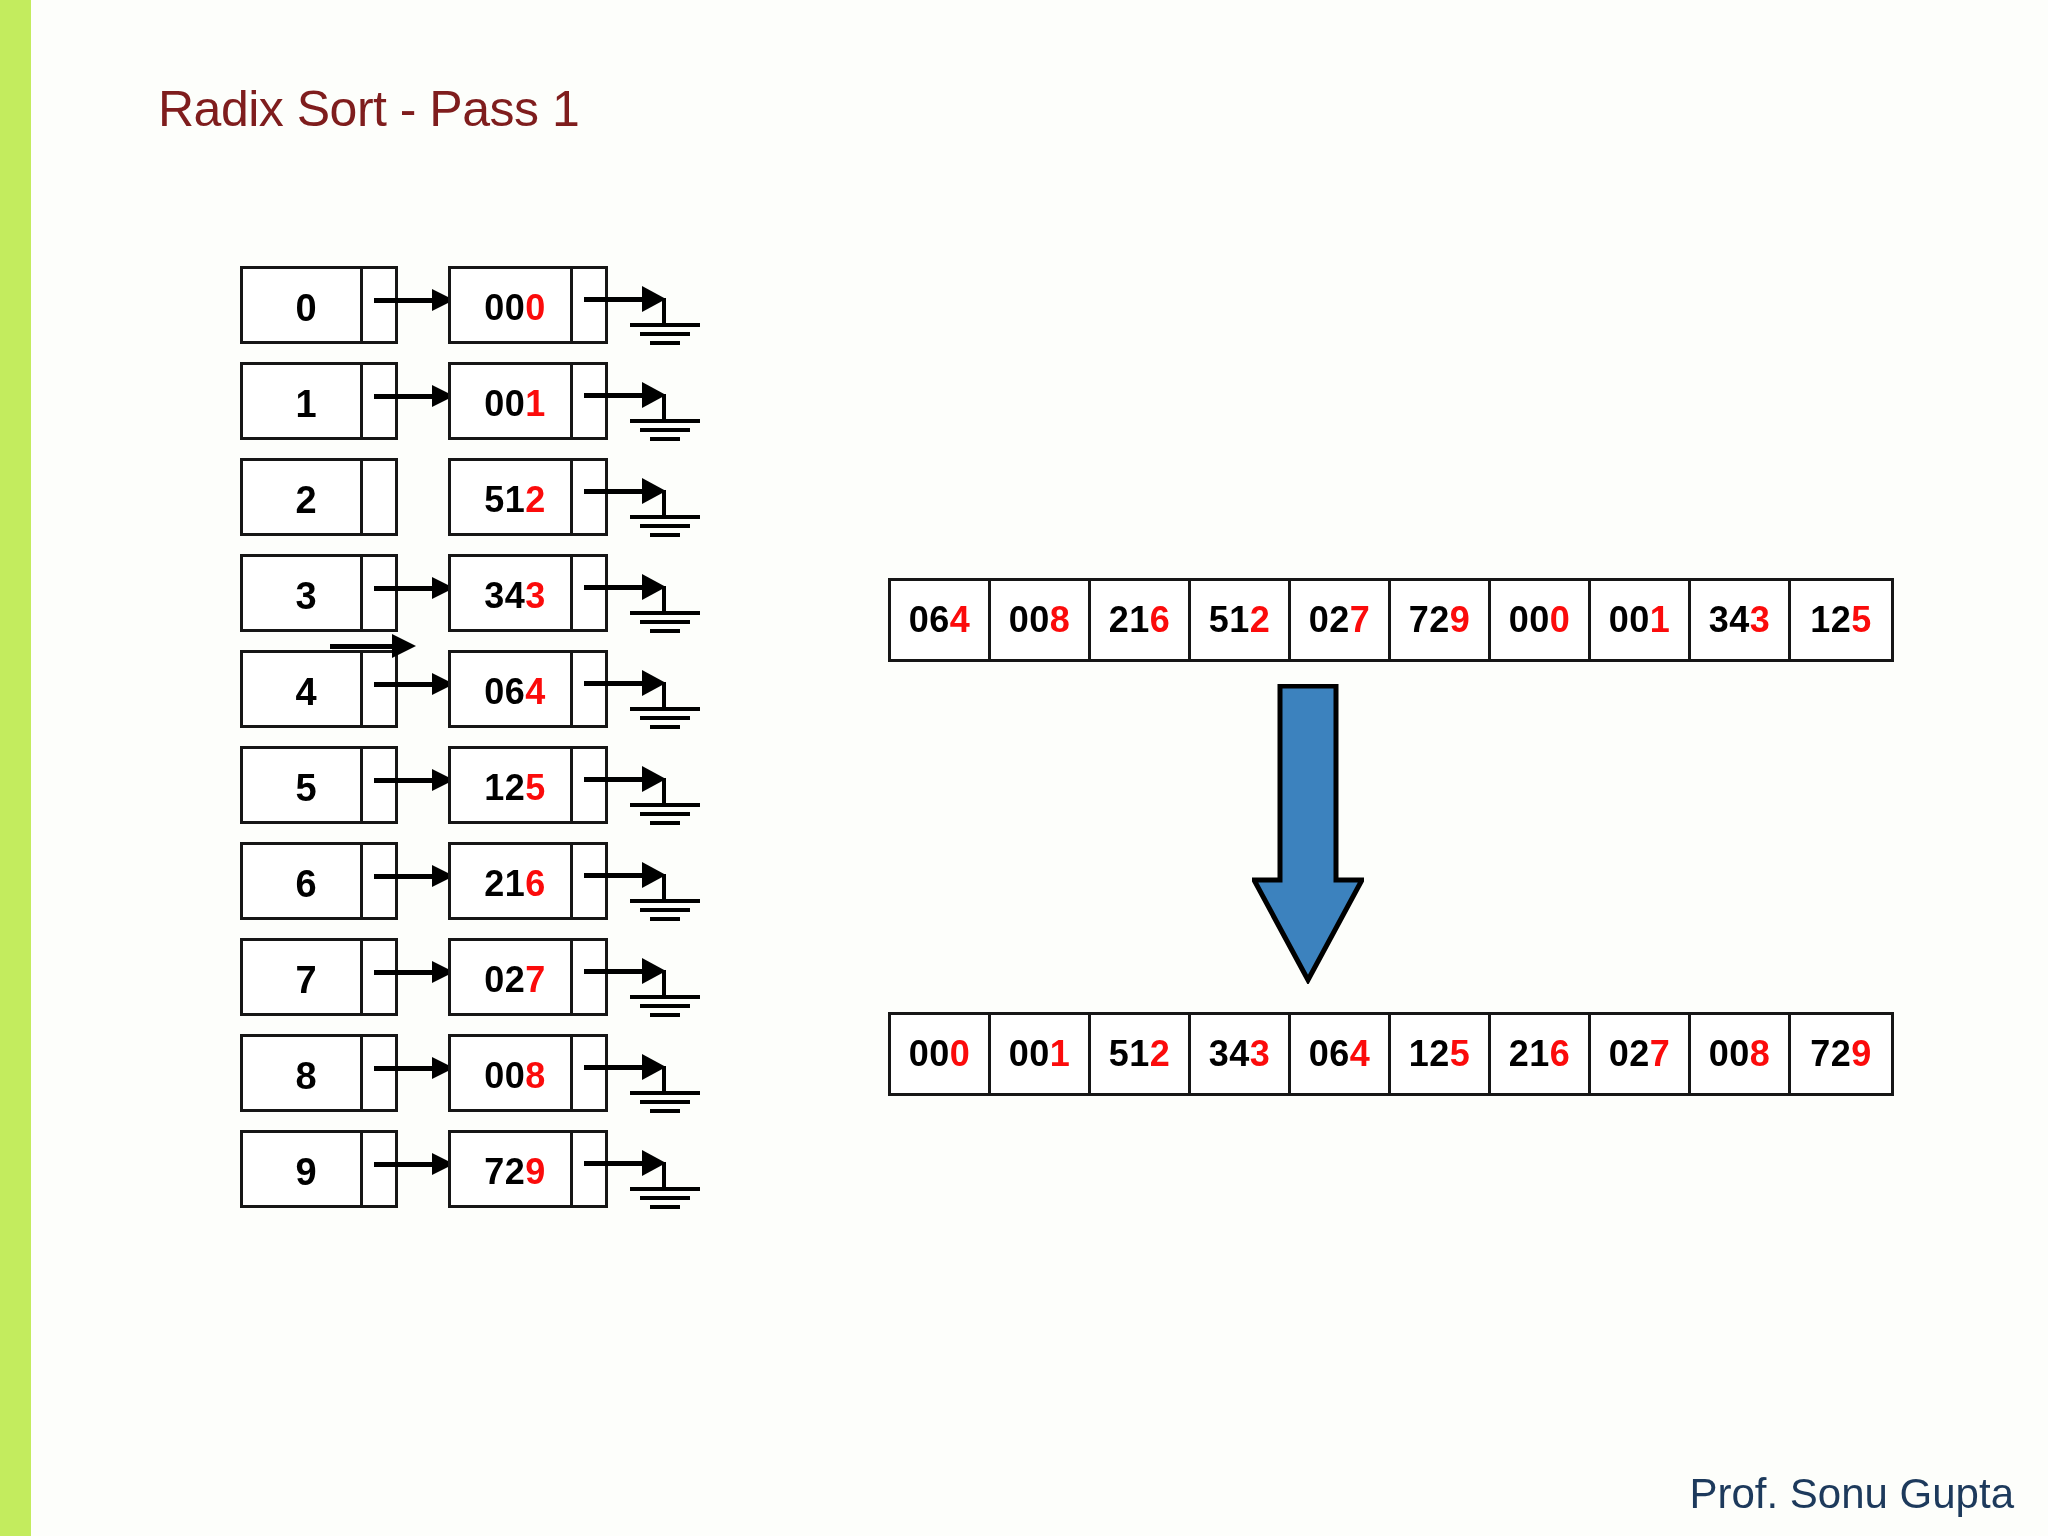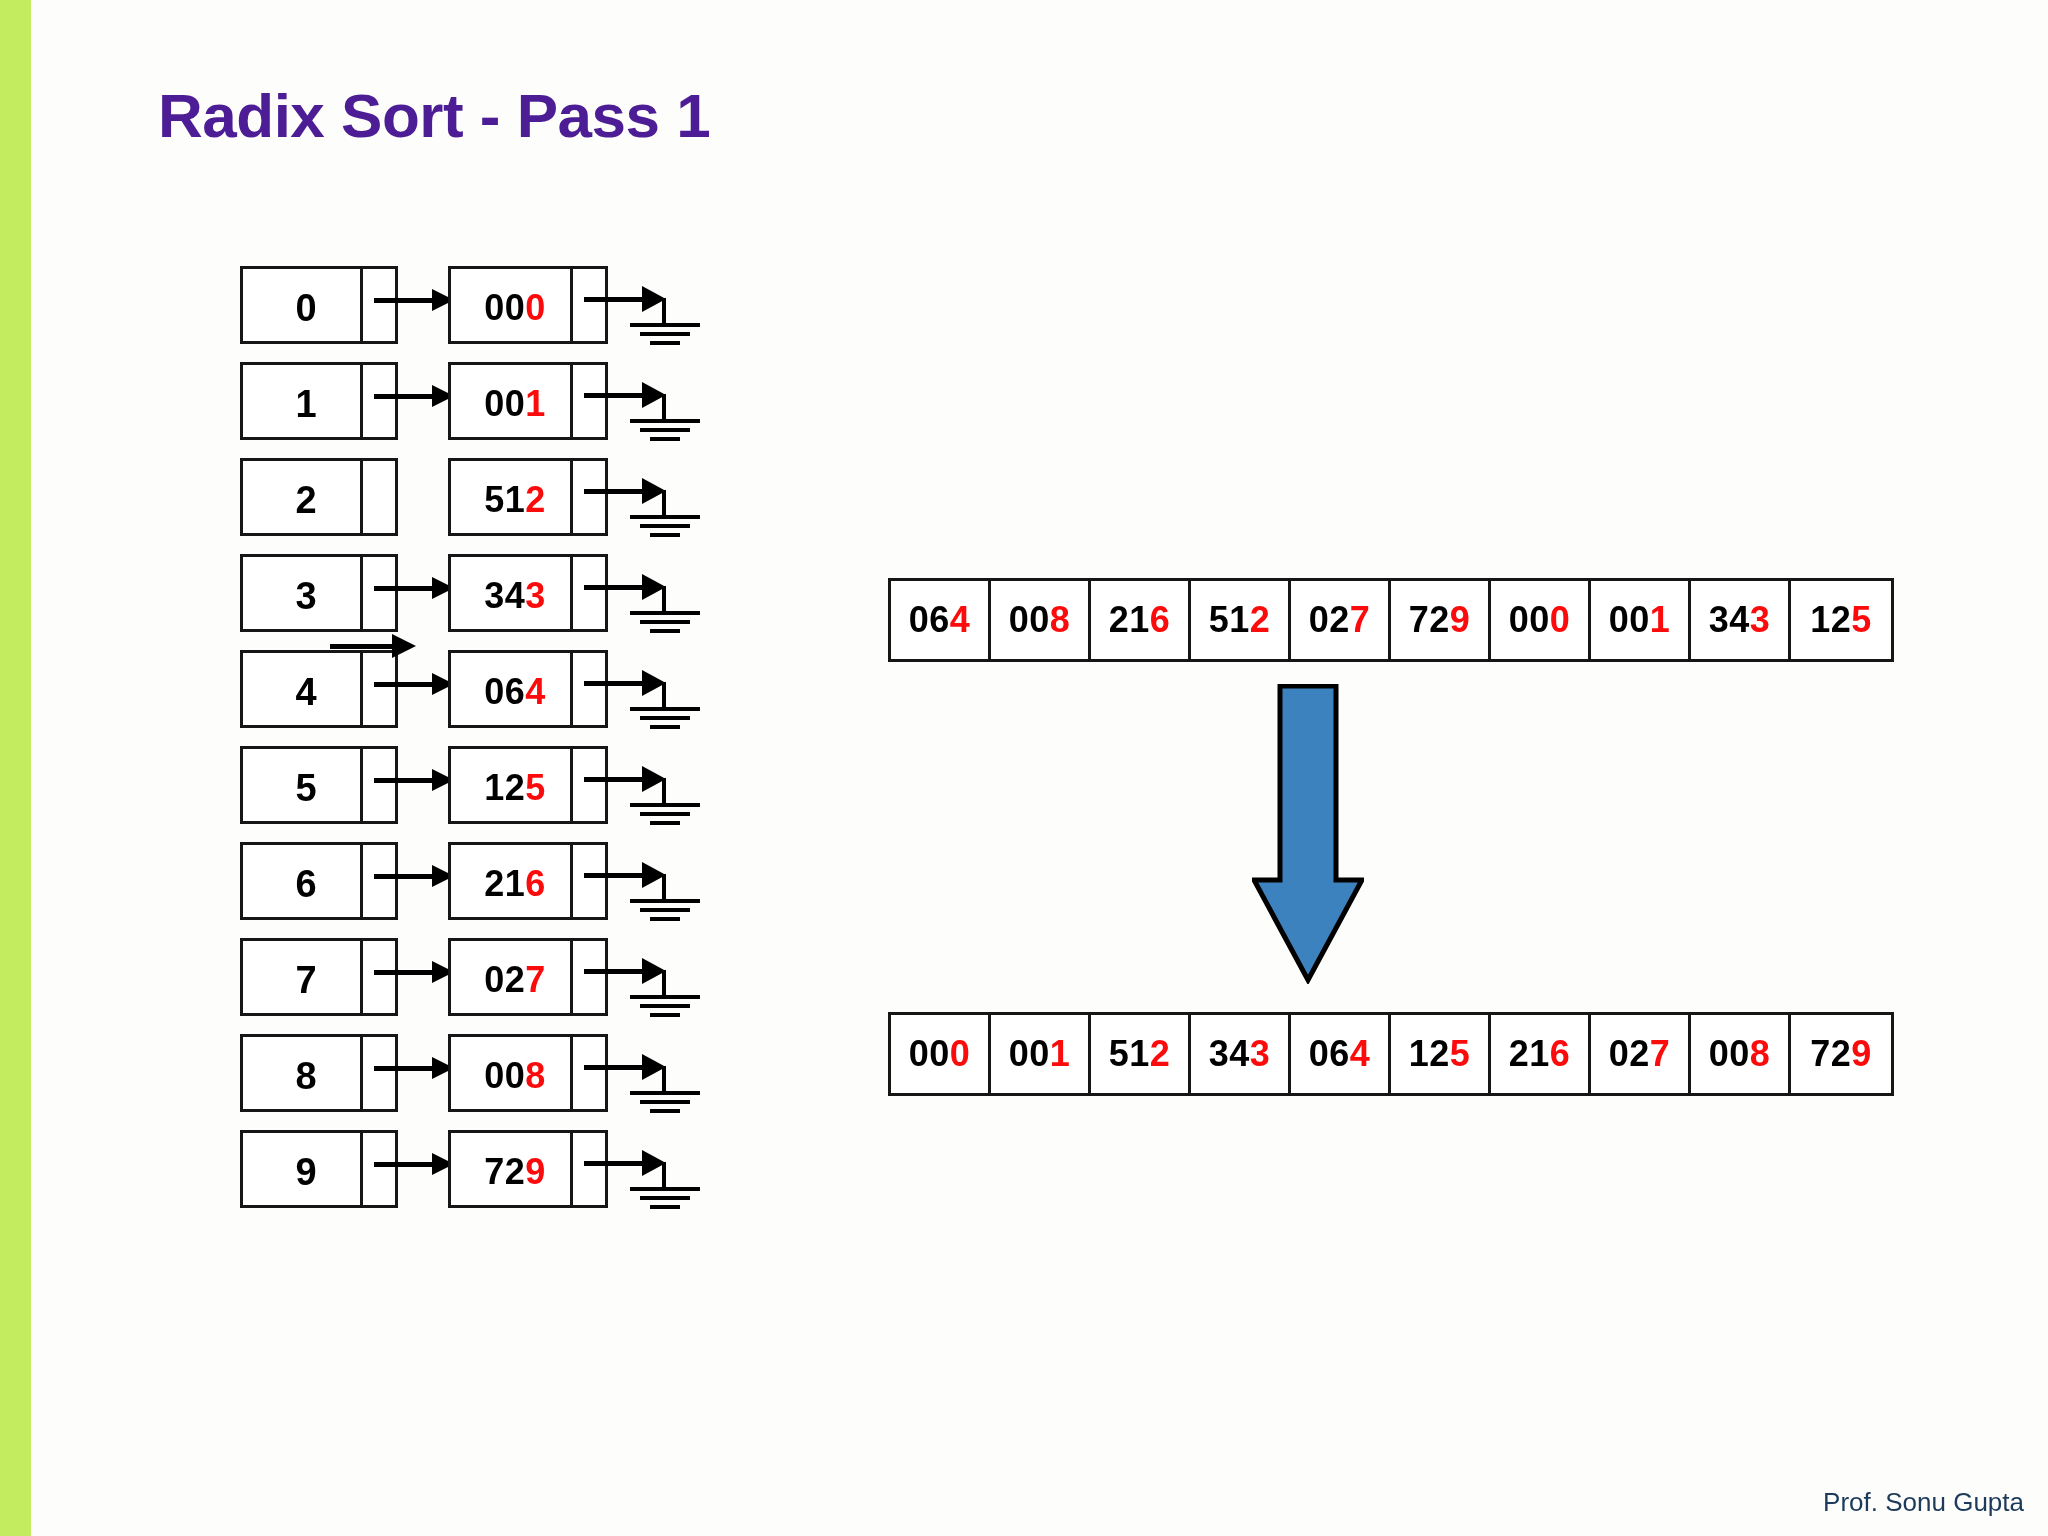--- a/index.html
+++ b/index.html
@@ -21,23 +21,23 @@
     left: 0; top: 0;
     width: 31px; height: 1536px;
     background: #c3ec5e;
   }
 
   
   #slide-title {
     position: absolute;
     left: 158px;
     top: 80px;
-    font-size: 62px;
-    font-weight: bold;
-    color: #4c1d95;
+    font-size: 50px;
+    font-weight: normal;
+    color: #7f1d1d;
     letter-spacing: -0.5px;
     white-space: nowrap;
   }
 
   
   #bucket-list {
     position: absolute;
     left: 240px;
     top: 266px;
   }
@@ -220,23 +220,23 @@
     position: absolute;
     left: 1252px;
     top: 684px;
     width: 112px;
     height: 300px;
   }
 
   
   #footer-credit {
     position: absolute;
-    right: 24px;
+    right: 34px;
     bottom: 18px;
-    font-size: 26px;
+    font-size: 42px;
     color: #1d3a5c;
     white-space: nowrap;
   }
 </style>
 </head>
 <body>
 
 <div id="accent-bar"></div>
 
 <div id="slide-title">Radix Sort - Pass 1</div>

